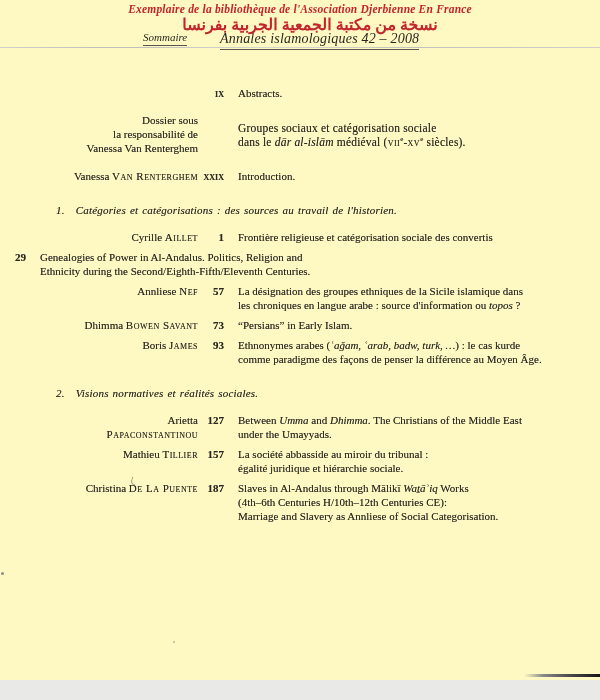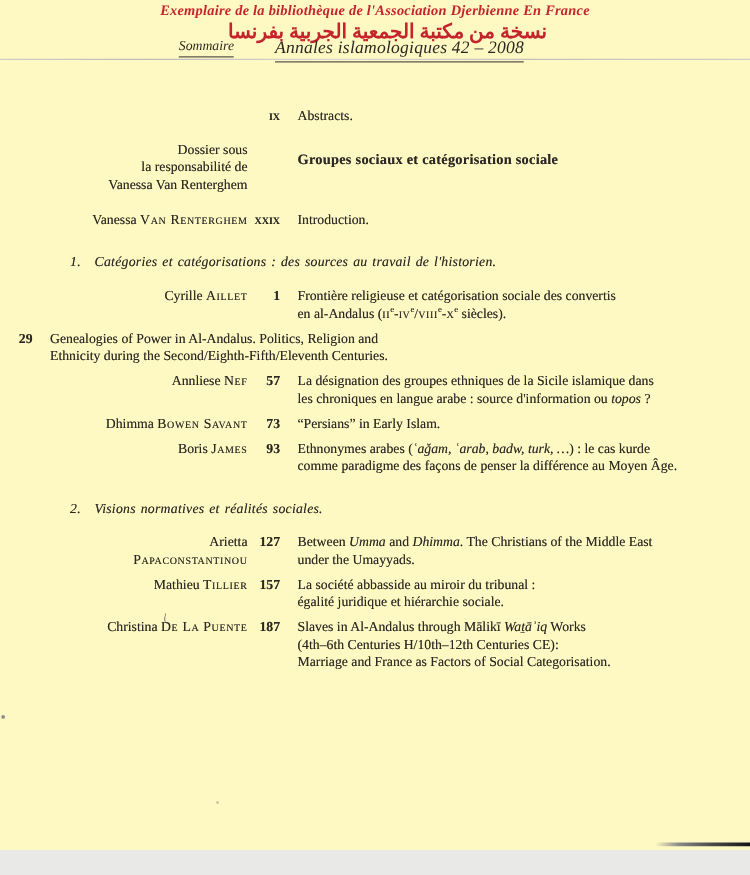--- a/index.html
+++ b/index.html
@@ -28,21 +28,21 @@
   .toc{position:absolute;top:50px;left:0;right:0;padding-top:36px;
     font-size:11px;line-height:14px;
     text-shadow:0 0 .5px rgba(43,40,35,.55);}
   .row{display:flex;align-items:flex-start;justify-content:center;}
   .toc > .entry{margin-bottom:6px;}
   .toc > .entry:first-child{margin-bottom:13px;}
   .toc > .dossier{margin-bottom:14px;}
   .col-author{width:198px;text-align:right;position:relative;flex:none;}
   .col-page{width:26px;text-align:right;font-weight:bold;font-variant:small-caps;flex:none;}
   .col-title{margin-left:14px;flex:1;white-space:nowrap;}
-  .dossier .col-title{padding-top:8px;font-weight:bold;font-size:11.5px;letter-spacing:.2px;}
+  .dossier .col-title{padding-top:8px;font-weight:normal;font-size:11.5px;letter-spacing:.2px;}
   .sc{font-variant:small-caps;letter-spacing:.5px;}
   .it{font-style:italic;}
   .sup{vertical-align:super;font-size:7px;line-height:0;}
   .section-heading{margin-top:20px;margin-bottom:13px;padding-left:56px;
     font-weight:normal;font-style:italic;letter-spacing:.2px;word-spacing:1px;}
   .sec-num{margin-right:11px;}
   .pencil-mark{position:absolute;right:62px;top:30px;width:4px;height:7px;
     border-left:1.5px solid #77736b;border-bottom:1px solid #8a867e;
     border-radius:0 0 0 70%;transform:rotate(15deg);opacity:.8;}
   
@@ -74,40 +74,40 @@
       </div>
       <div class="row dossier">
         <div class="col-author">
           <div class="a-line">Dossier sous</div>
           <div class="a-line">la responsabilité de</div>
           <div class="a-line">Vanessa Van Renterghem</div>
         </div>
         <div class="col-page"></div>
         <div class="col-title">
           <div class="t-line"><span>Groupes sociaux et catégorisation sociale</span></div>
+          <div class="t-line"><span>dans le </span><span class="it ">dār al-islām</span><span> médiéval (</span><span class="sc ">vii</span><span class="sup">e</span><span>-</span><span class="sc ">xv</span><span class="sup">e</span><span> siècles).</span></div>
         </div>
       </div>
       <div class="row entry">
         <div class="col-author">
           <div class="a-line"><span>Vanessa </span><span class="sc ">Van Renterghem</span></div>
         </div>
         <div class="col-page">xxix</div>
         <div class="col-title">
           <div class="t-line"><span>Introduction.</span></div>
         </div>
       </div>
       <div class="section-heading"><span class="sec-num">1.</span><span class="sec-text">Catégories et catégorisations : des sources au travail de l'historien.</span></div>
       <div class="row entry">
         <div class="col-author">
           <div class="a-line"><span>Cyrille </span><span class="sc ">Aillet</span></div>
         </div>
         <div class="col-page">1</div>
         <div class="col-title">
           <div class="t-line"><span>Frontière religieuse et catégorisation sociale des convertis</span></div>
-          <div class="t-line"><span>en al-Andalus (</span><span class="sc ">ii</span><span class="sup">e</span><span>-</span><span class="sc ">iv</span><span class="sup">e</span><span>/</span><span class="sc ">viii</span><span class="sup">e</span><span>-</span><span class="sc ">x</span><span class="sup">e</span><span> siècles).</span></div>
         </div>
       </div>
       <div class="row entry">
         <div class="col-page">29</div>
         <div class="col-title">
           <div class="t-line"><span>Genealogies of Power in Al-Andalus. Politics, Religion and</span></div>
           <div class="t-line"><span>Ethnicity during the Second/Eighth-Fifth/Eleventh Centuries.</span></div>
         </div>
       </div>
       <div class="row entry">
@@ -163,21 +163,21 @@
         </div>
       </div>
       <div class="row entry">
         <div class="col-author">
           <div class="a-line"><span>Christina </span><span class="sc ">De La Puente</span></div>
         </div>
         <div class="col-page">187</div>
         <div class="col-title">
           <div class="t-line"><span>Slaves in Al-Andalus through Mālikī </span><span class="it ">Waṯāʾiq</span><span> Works</span></div>
           <div class="t-line"><span>(4th–6th Centuries H/10th–12th Centuries CE):</span></div>
-          <div class="t-line"><span>Marriage and France as Factors of Social Categorisation.</span></div>
+          <div class="t-line"><span>Marriage and Slavery as Annliese of Social Categorisation.</span></div>
         </div>
       </div>
     </div>
 
   <div class="scan-bar"></div>
   <div class="speck speck-1"></div>
   <div class="speck speck-2"></div>
 </div>
 
 </body></html>

